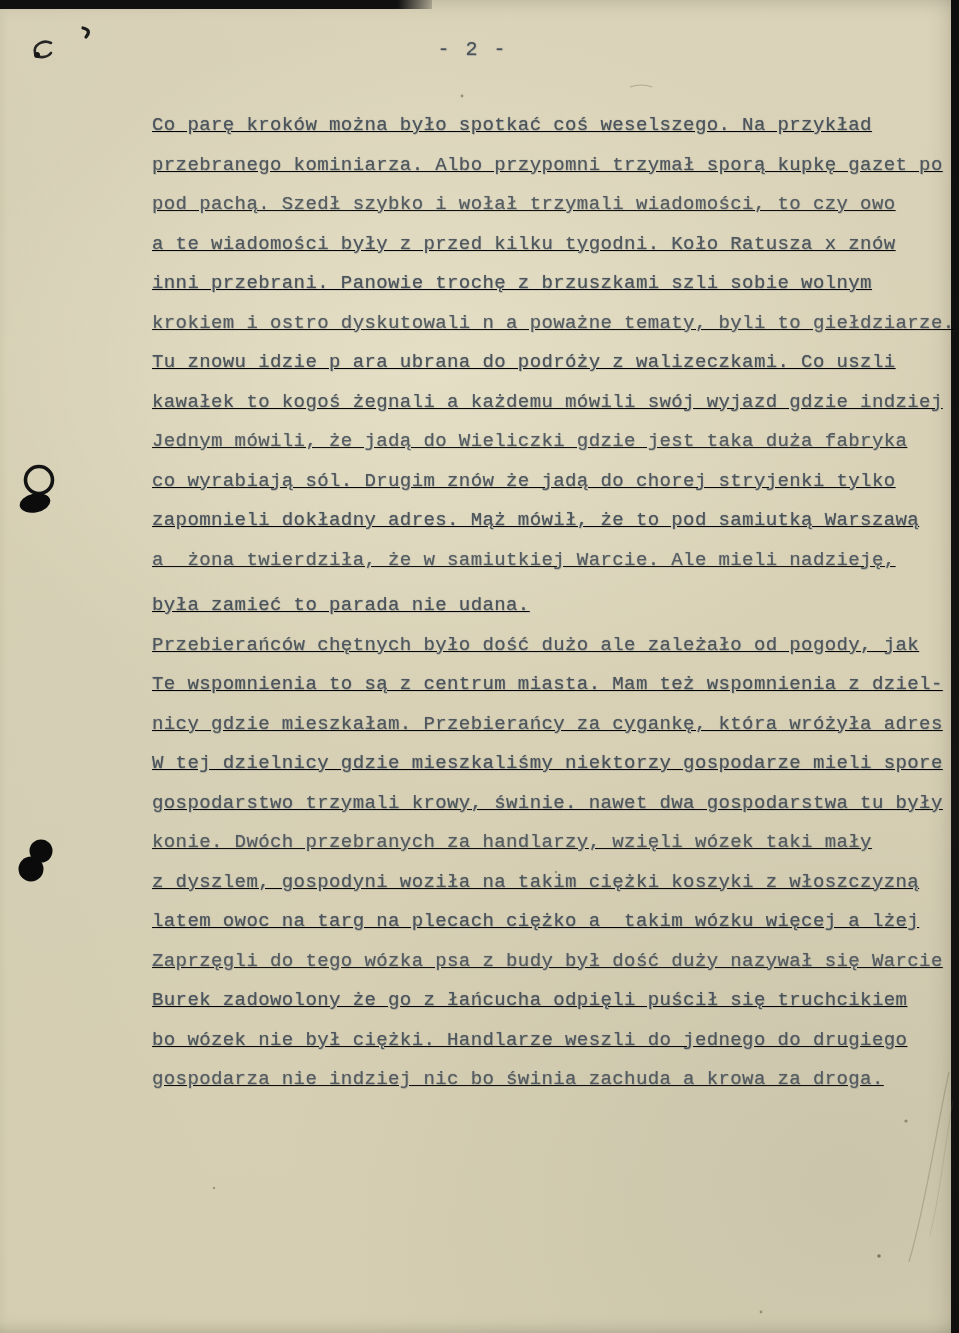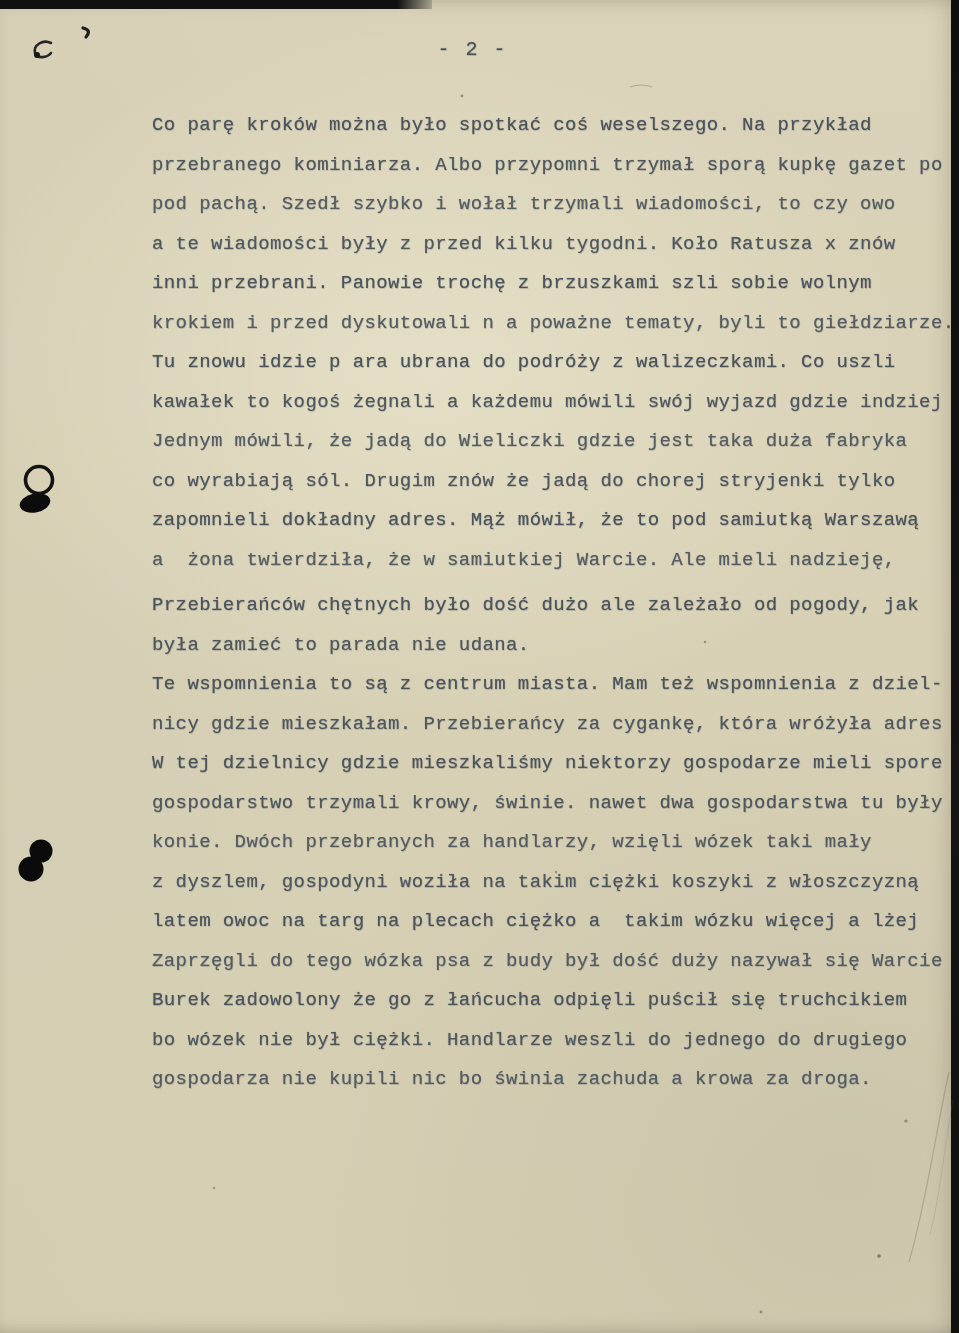--- a/index.html
+++ b/index.html
@@ -32,21 +32,21 @@
   .typ{
     font-size:19px;line-height:39.5px;letter-spacing:0.4px;
     color:#4b545c;white-space:pre;
     text-shadow:0 0 1px rgba(72,80,88,0.60), 0.6px 0.6px 0 rgba(72,80,88,0.22);
   }
   .page-number{
     position:absolute;top:30px;left:0;width:945px;text-align:center;
     font-size:20px;letter-spacing:2px;
   }
   .text-block{
-    position:absolute;left:152px;top:106px;right:16px;
+    position:absolute;left:152px;top:106px;right:16px;text-decoration:underline;
   }
   .para{margin:0;}
   .para.gap{margin-top:6px;}
   .line{height:39.5px;}
   .line:nth-child(2n){opacity:0.97;}
   .line:nth-child(3n){opacity:0.93;}
   .marks{position:absolute;left:0;top:0;pointer-events:none;}
 </style>
 </head>
 <body>
@@ -84,45 +84,45 @@
   <div class="page-number typ">- 2 -</div>
 
   <div class="text-block">
 
     <div class="para">
       <div class="line typ">Co parę kroków można było spotkać coś weselszego. Na przykład</div>
       <div class="line typ">przebranego kominiarza. Albo przypomni trzymał sporą kupkę gazet po</div>
       <div class="line typ">pod pachą. Szedł szybko i wołał trzymali wiadomości, to czy owo</div>
       <div class="line typ">a te wiadomości były z przed kilku tygodni. Koło Ratusza x znów</div>
       <div class="line typ">inni przebrani. Panowie trochę z brzuszkami szli sobie wolnym</div>
-      <div class="line typ">krokiem i przed dyskutowali n a poważne tematy, byli to giełdziarze.</div>
+      <div class="line typ">krokiem i ostro dyskutowali n a poważne tematy, byli to giełdziarze.</div>
       <div class="line typ">Tu znowu idzie p ara ubrana do podróży z walizeczkami. Co uszli</div>
       <div class="line typ">kawałek to kogoś żegnali a każdemu mówili swój wyjazd gdzie indziej</div>
       <div class="line typ">Jednym mówili, że jadą do Wieliczki gdzie jest taka duża fabryka</div>
       <div class="line typ">co wyrabiają sól. Drugim znów że jadą do chorej stryjenki tylko</div>
       <div class="line typ">zapomnieli dokładny adres. Mąż mówił, że to pod samiutką Warszawą</div>
       <div class="line typ">a  żona twierdziła, że w samiutkiej Warcie. Ale mieli nadzieję,</div>
     </div>
 
     <div class="para gap">
+      <div class="line typ">była zamieć to parada nie udana.</div>
       <div class="line typ">Przebierańców chętnych było dość dużo ale zależało od pogody, jak</div>
-      <div class="line typ">była zamieć to parada nie udana.</div>
     </div>
 
     <div class="para">
       <div class="line typ">Te wspomnienia to są z centrum miasta. Mam też wspomnienia z dziel-</div>
       <div class="line typ">nicy gdzie mieszkałam. Przebierańcy za cygankę, która wróżyła adres</div>
     </div>
 
     <div class="para">
       <div class="line typ">W tej dzielnicy gdzie mieszkaliśmy niektorzy gospodarze mieli spore</div>
       <div class="line typ">gospodarstwo trzymali krowy, świnie. nawet dwa gospodarstwa tu były</div>
       <div class="line typ">konie. Dwóch przebranych za handlarzy, wzięli wózek taki mały</div>
       <div class="line typ">z dyszlem, gospodyni woziła na takim ciężki koszyki z włoszczyzną</div>
       <div class="line typ">latem owoc na targ na plecach ciężko a  takim wózku więcej a lżej</div>
       <div class="line typ">Zaprzęgli do tego wózka psa z budy był dość duży nazywał się Warcie</div>
       <div class="line typ">Burek zadowolony że go z łańcucha odpięli puścił się truchcikiem</div>
       <div class="line typ">bo wózek nie był ciężki. Handlarze weszli do jednego do drugiego</div>
-      <div class="line typ">gospodarza nie kupili nic bo świnia zachuda a krowa za droga.</div>
+      <div class="line typ">gospodarza nie indziej nic bo świnia zachuda a krowa za droga.</div>
     </div>
 
   </div>
 </div>
 
 </body></html>

